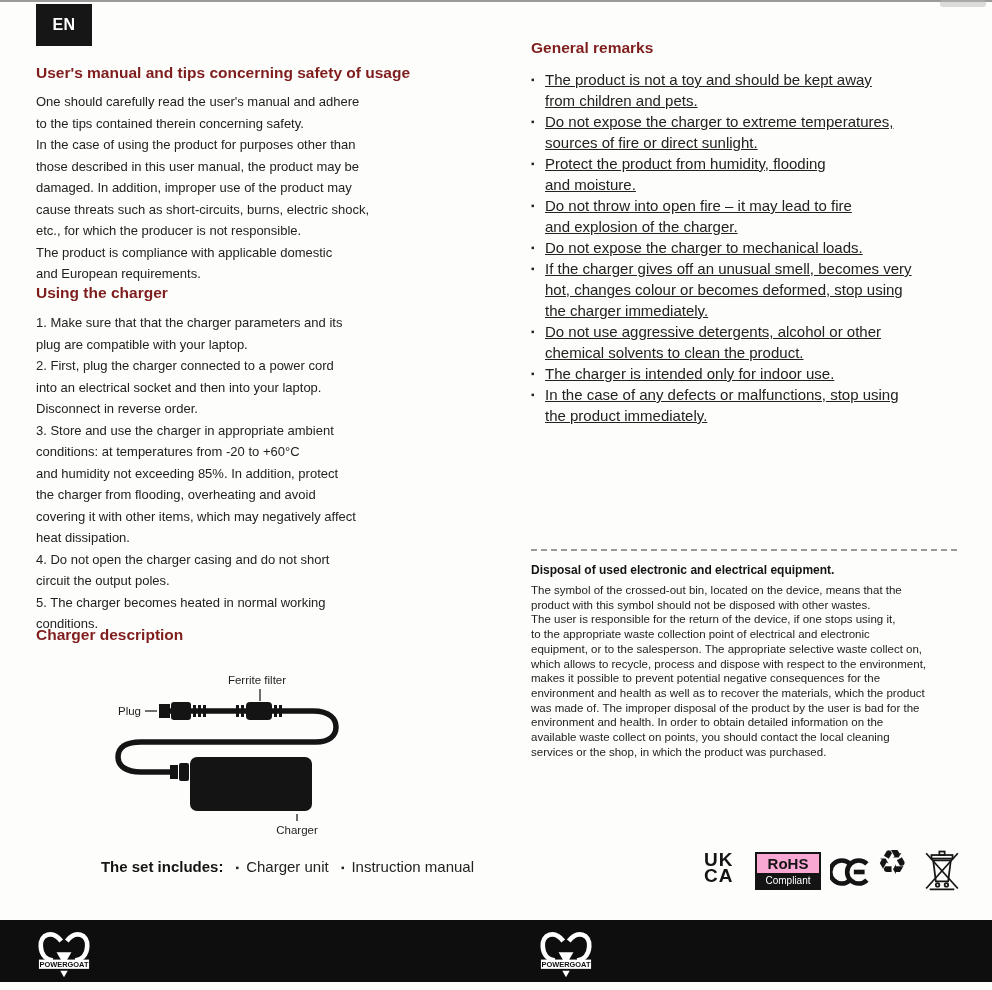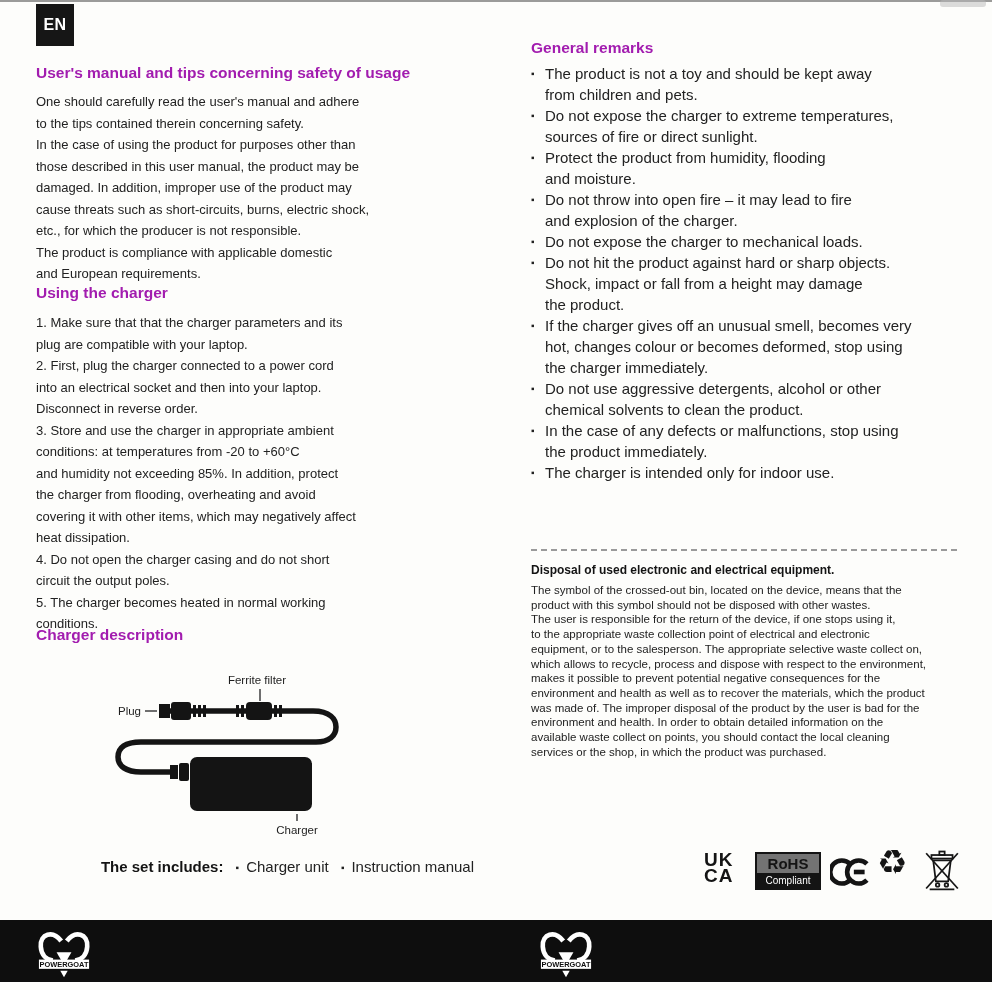--- a/index.html
+++ b/index.html
@@ -2,26 +2,26 @@
 <html><head>
 <meta charset="utf-8">
 <style>
   html,body{margin:0;padding:0;}
   body{width:992px;height:990px;position:relative;overflow:hidden;
        background:#fdfdfb;color:#1e1e1e;
        font-family:"Liberation Sans",sans-serif;}
   .top-line{position:absolute;top:0;left:0;width:100%;height:2px;background:#4a4a4a;opacity:.55;}
   .edge-smudge{position:absolute;top:0;right:6px;width:46px;height:7px;background:#b9b9b9;opacity:.5;border-radius:3px;}
 
-  .en-badge{position:absolute;left:36px;top:4px;width:38px;height:42px;background:#161616;
+  .en-badge{position:absolute;left:36px;top:4px;width:56px;height:42px;background:#161616;
             color:#fff;font-weight:bold;font-size:16px;display:flex;align-items:center;
             justify-content:center;letter-spacing:.5px;}
 
   .abs{position:absolute;}
-  h2{margin:0;font-size:15.5px;font-weight:700;color:#a21caf;}
+  h2{margin:0;font-size:15.5px;font-weight:700;color:#7f1d1d;}
   .body-text{font-size:13px;line-height:21.5px;white-space:pre-wrap;color:#222;}
 
   
   .lc{left:36px;width:438px;}
   
   .rc{left:531px;width:426px;}
 
   ul.remarks{margin:0;padding:0;list-style:none;font-size:15px;line-height:21px;color:#222;}
   ul.remarks li{position:relative;padding-left:14px;margin:0;}
   ul.remarks li::before{content:"▪";position:absolute;left:0;top:0;font-size:10px;line-height:21px;color:#222;}
@@ -31,21 +31,21 @@
   .disposal-title{font-size:12px;font-weight:700;color:#141414;}
   .disposal-body{font-size:11.5px;line-height:14.7px;white-space:pre-wrap;color:#222;}
 
   .set-includes{font-size:15px;color:#222;}
   .si-label{font-weight:700;color:#141414;}
   .si-item{margin-left:8px;}
   .si-item::before{content:"▪";font-size:10px;margin-right:7px;vertical-align:1px;}
 
   
   .ukca{font-weight:800;font-size:19px;line-height:16px;letter-spacing:1px;color:#141414;text-align:center;}
-  .rohs{width:62px;border:2.5px solid #141414;text-align:center;background:#737373;}
+  .rohs{width:62px;border:2.5px solid #141414;text-align:center;background:#f9a8d4;}
   .rohs-top{font-weight:800;font-size:15px;padding:1px 0;color:#141414;}
   .rohs-bottom{background:#141414;color:#fff;font-size:10px;padding:1.5px 0 2px;}
 
   .footer-bar{position:absolute;left:0;top:920px;width:100%;height:62px;background:#0e0e0e;}
   .goat{position:absolute;top:8px;}
 </style>
 </head>
 <body>
 
 <div class="top-line"></div>
@@ -118,41 +118,38 @@
 </svg>
 
 <div class="abs lc set-includes" style="top:858px;text-align:right;">
   <span class="si-label">The set includes:</span>
   <span class="si-item">Charger unit</span>
   <span class="si-item">Instruction manual</span>
 </div>
 
 <h2 class="abs rc" style="top:39px;">General remarks</h2>
 
-<ul class="abs rc remarks" style="top:63px;">
+<ul class="abs rc remarks" style="top:69px;text-decoration:underline;">
   <li><span>The product is not a toy and should be kept away
 from children and pets.</span></li>
   <li><span>Do not expose the charger to extreme temperatures,
 sources of fire or direct sunlight.</span></li>
   <li><span>Protect the product from humidity, flooding
 and moisture.</span></li>
   <li><span>Do not throw into open fire – it may lead to fire
 and explosion of the charger.</span></li>
   <li><span>Do not expose the charger to mechanical loads.</span></li>
-  <li><span>Do not hit the product against hard or sharp objects.
-Shock, impact or fall from a height may damage
-the product.</span></li>
   <li><span>If the charger gives off an unusual smell, becomes very
 hot, changes colour or becomes deformed, stop using
 the charger immediately.</span></li>
   <li><span>Do not use aggressive detergents, alcohol or other
 chemical solvents to clean the product.</span></li>
+  <li><span>The charger is intended only for indoor use.</span></li>
   <li><span>In the case of any defects or malfunctions, stop using
 the product immediately.</span></li>
-  <li><span>The charger is intended only for indoor use.</span></li>
 </ul>
 
 <div class="abs rc divider" style="top:549px;"></div>
 
 <div class="abs rc disposal-title" style="top:563px;">Disposal of used electronic and electrical equipment.</div>
 <div class="abs rc disposal-body" style="top:583px;">The symbol of the crossed-out bin, located on the device, means that the
 product with this symbol should not be disposed with other wastes.
 The user is responsible for the return of the device, if one stops using it,
 to the appropriate waste collection point of electrical and electronic
 equipment, or to the salesperson. The appropriate selective waste collect on,

